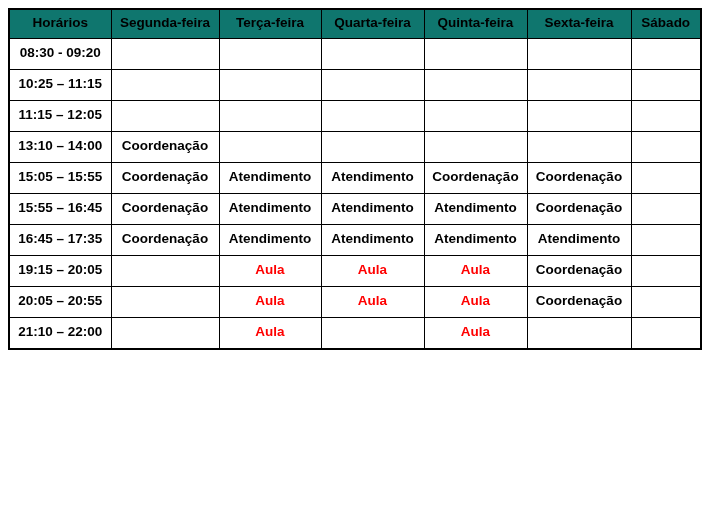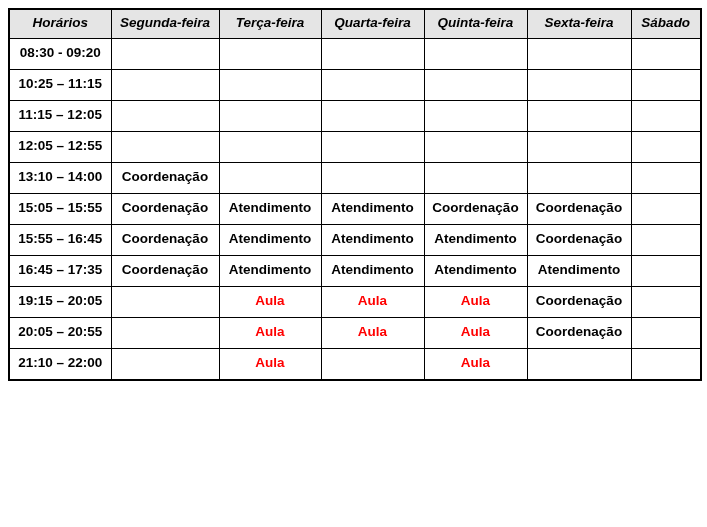--- a/index.html
+++ b/index.html
@@ -27,23 +27,22 @@
     font-weight: bold;
     font-size: 13.5px;
     color: #000000;
     text-align: center;
     vertical-align: middle;
     padding: 0 0 3px 0;
     overflow: hidden;
     white-space: nowrap;
   }
   table.schedule th {
-    background: #e5e5e5;
+    background: #0f766e;
     height: 25px;
-    font-style: italic;
   }
   table.schedule td {
     background: #ffffff;
     height: 27px;
   }
 </style>
 </head>
 <body>
 
 <table class="schedule">
@@ -81,29 +80,20 @@
         <td>10:25 – 11:15</td>
         <td></td>
         <td></td>
         <td></td>
         <td></td>
         <td></td>
         <td></td>
       </tr>
       <tr>
         <td>11:15 – 12:05</td>
-        <td></td>
-        <td></td>
-        <td></td>
-        <td></td>
-        <td></td>
-        <td></td>
-      </tr>
-      <tr>
-        <td>12:05 – 12:55</td>
         <td></td>
         <td></td>
         <td></td>
         <td></td>
         <td></td>
         <td></td>
       </tr>
       <tr>
         <td>13:10 – 14:00</td>
         <td>Coordenação</td>

